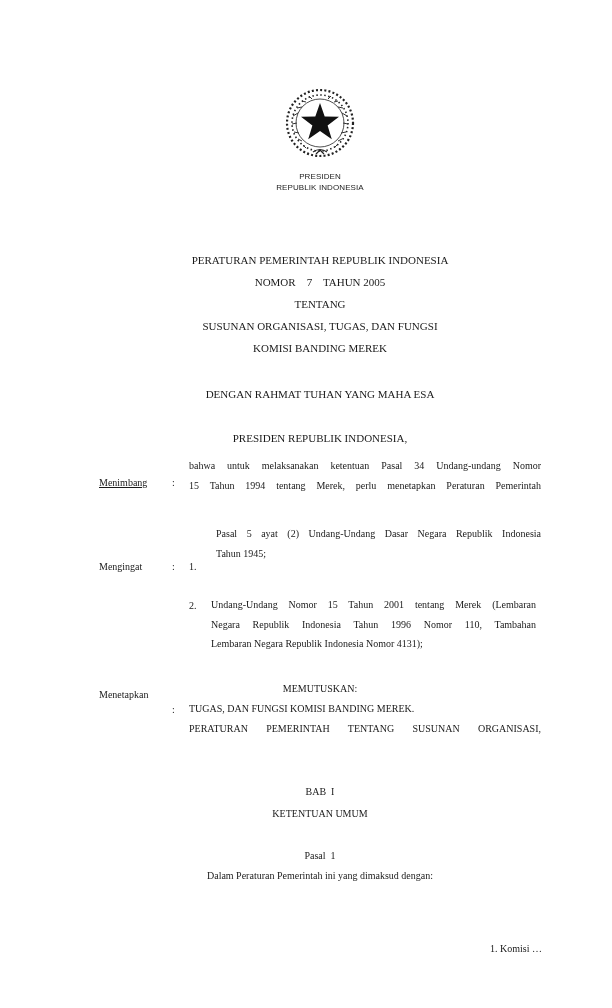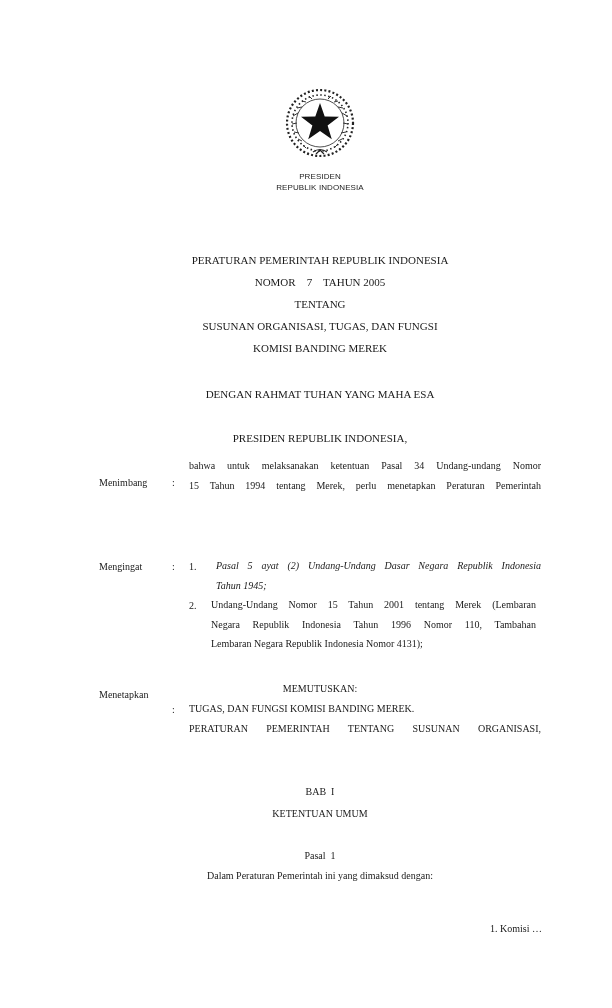--- a/index.html
+++ b/index.html
@@ -100,32 +100,32 @@
 
 <div class="center-line" style="top:254px;">PERATURAN PEMERINTAH REPUBLIK INDONESIA</div>
 <div class="center-line" style="top:276px; white-space:pre;">NOMOR    7    TAHUN 2005</div>
 <div class="center-line" style="top:298px;">TENTANG</div>
 <div class="center-line" style="top:320px;">SUSUNAN ORGANISASI, TUGAS, DAN FUNGSI</div>
 <div class="center-line" style="top:342px;">KOMISI BANDING MEREK</div>
 
 <div class="center-line" style="top:388px;">DENGAN RAHMAT TUHAN YANG MAHA ESA</div>
 <div class="center-line" style="top:432px;">PRESIDEN REPUBLIK INDONESIA,</div>
 
-<div class="label" style="left:99px; top:477px;">Menimbang</div>
+<div class="label" style="left:99px; top:477px;text-decoration:underline;">Menimbang</div>
 <div class="colon" style="left:172px; top:477px;">:</div>
 <div class="para" style="left:189px; top:456px; width:352px;">
   <span class="line">bahwa untuk melaksanakan ketentuan Pasal 34 Undang-undang Nomor</span>
   <span class="line">15 Tahun 1994 tentang Merek, perlu menetapkan Peraturan Pemerintah</span>
 </div>
 
 <div class="label" style="left:99px; top:561px;">Mengingat</div>
 <div class="colon" style="left:172px; top:561px;">:</div>
 
 <div class="num" style="left:189px; top:561px;">1.</div>
-<div class="para" style="left:216px; top:556px; width:325px;font-style:italic;">
+<div class="para" style="left:216px; top:524px; width:325px;">
   <span class="line">Pasal 5 ayat (2) Undang-Undang Dasar Negara Republik Indonesia</span>
   <span class="line last">Tahun 1945;</span>
 </div>
 
 <div class="num" style="left:189px; top:600px;">2.</div>
 <div class="para" style="left:211px; top:595px; width:325px;">
   <span class="line">Undang-Undang Nomor 15 Tahun 2001 tentang Merek (Lembaran</span>
   <span class="line">Negara Republik Indonesia Tahun 1996 Nomor 110, Tambahan</span>
   <span class="line last">Lembaran Negara Republik Indonesia Nomor 4131);</span>
 </div>
@@ -136,13 +136,13 @@
 <div class="para" style="left:189px; top:699px; width:352px;">
   <span class="line last">TUGAS, DAN FUNGSI KOMISI BANDING MEREK.</span>
   <span class="line">PERATURAN PEMERINTAH TENTANG SUSUNAN ORGANISASI,</span>
 </div>
 
 <div class="small-center" style="top:786px; white-space:pre;">BAB  I</div>
 <div class="small-center" style="top:808px;">KETENTUAN UMUM</div>
 
 <div class="small-center" style="top:850px; white-space:pre;">Pasal  1</div>
 <div class="small-center" style="top:870px;">Dalam Peraturan Pemerintah ini yang dimaksud dengan:</div>
-<div class="label" style="right:70px; top:923px; text-align:right;">1. Komisi …</div>
+<div class="label" style="right:70px; top:943px; text-align:right;">1. Komisi …</div>
 
 </body></html>

